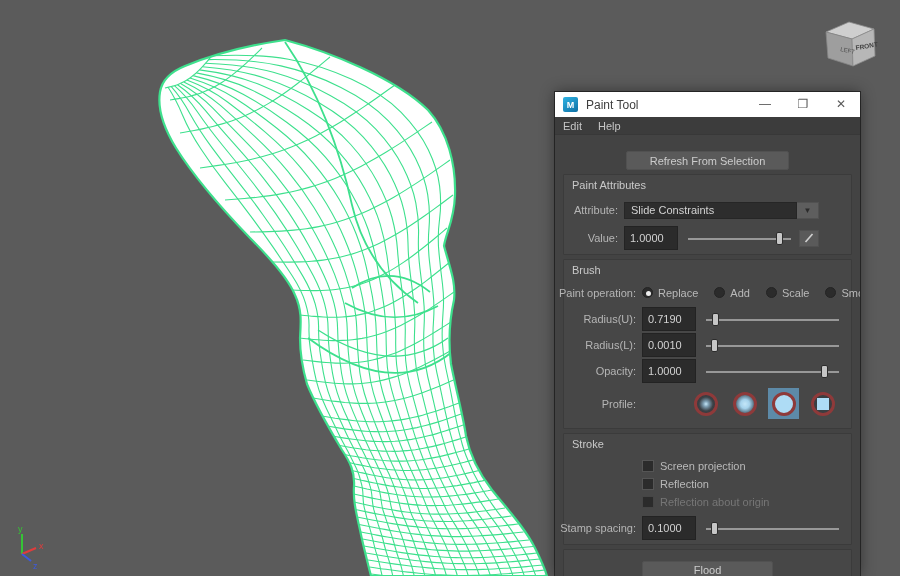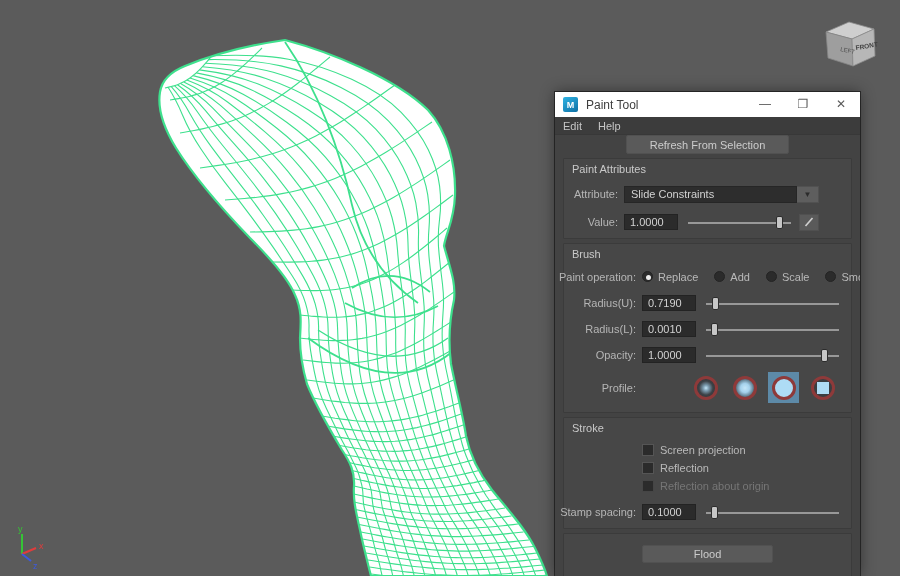--- a/index.html
+++ b/index.html
@@ -24,34 +24,34 @@
     background:linear-gradient(135deg,#36bdе8,#1289c2 10%,#0a6ea0);
     background:linear-gradient(145deg,#2fb3e3,#0d6fa4); color:#fff; font-size:9px; font-weight:bold;
     display:flex; align-items:center; justify-content:center; }
   .title-text { margin-left:8px; color:#3f3f3f; font-size:12px; flex:1; }
   .win-ctl { width:38px; text-align:center; color:#5a5a5a; font-size:12px; line-height:25px; cursor:default; }
   .menubar { height:18px; background:#3c3c3c; display:flex; align-items:center; border-bottom:1px solid #383838; }
   .menu-item { padding:0 8px; color:#c6c6c6; }
 
   .btn { background:#5a5a5a; color:#cccccc; border:1px solid #515151; border-radius:2px;
     font-size:11px; display:flex; align-items:center; justify-content:center; }
-  #refresh-btn { width:163px; height:19px; margin:0 auto 4px auto; }
+  #refresh-btn { width:163px; height:19px; margin:16px auto 4px auto; }
   #flood-btn { width:131px; height:18px; margin:7px auto 0 auto; }
 
   .group { margin:4px 8px 0 8px; background:#474747; border:1px solid #3b3b3b; border-radius:1px;
     padding:4px 8px 8px 8px; }
   .group-label { color:#c9c9c9; height:13px; margin-bottom:2px; }
 
   .row { display:flex; align-items:center; height:16px; margin-top:10px; }
   .lbl { width:64px; margin-right:6px; display:flex; justify-content:flex-end;
     white-space:nowrap; color:#b5b5b5; }
   .lbl-pa { width:46px; }
   .dim { color:#767676; }
 
-  .field { width:54px; height:16px; background:#2b2b2b; border:1px solid #232323; color:#d2d2d2;
+  .field { width:54px; height:24px; background:#2b2b2b; border:1px solid #232323; color:#d2d2d2;
     font-size:11px; font-family:"Liberation Sans","DejaVu Sans",sans-serif; padding:0 5px; }
   .dropdown { display:flex; height:17px; flex:1; margin-right:24px; }
   .dropdown-value { flex:1; background:#2d2d2d; border:1px solid #262626; color:#d2d2d2;
     display:flex; align-items:center; padding:0 6px; }
   .dropdown-arrow { width:22px; background:#5e5e5e; color:#2b2b2b; font-size:8px;
     display:flex; align-items:center; justify-content:center; border:1px solid #515151; border-left:none; }
 
   .slider { position:relative; flex:1; height:13px; margin:0 4px 0 10px; }
   .slider .track { position:absolute; left:0; right:0; top:6px; height:2px; background:#989898; }
   .slider .handle { position:absolute; top:0; width:7px; height:13px; background:#c6c6c6;

